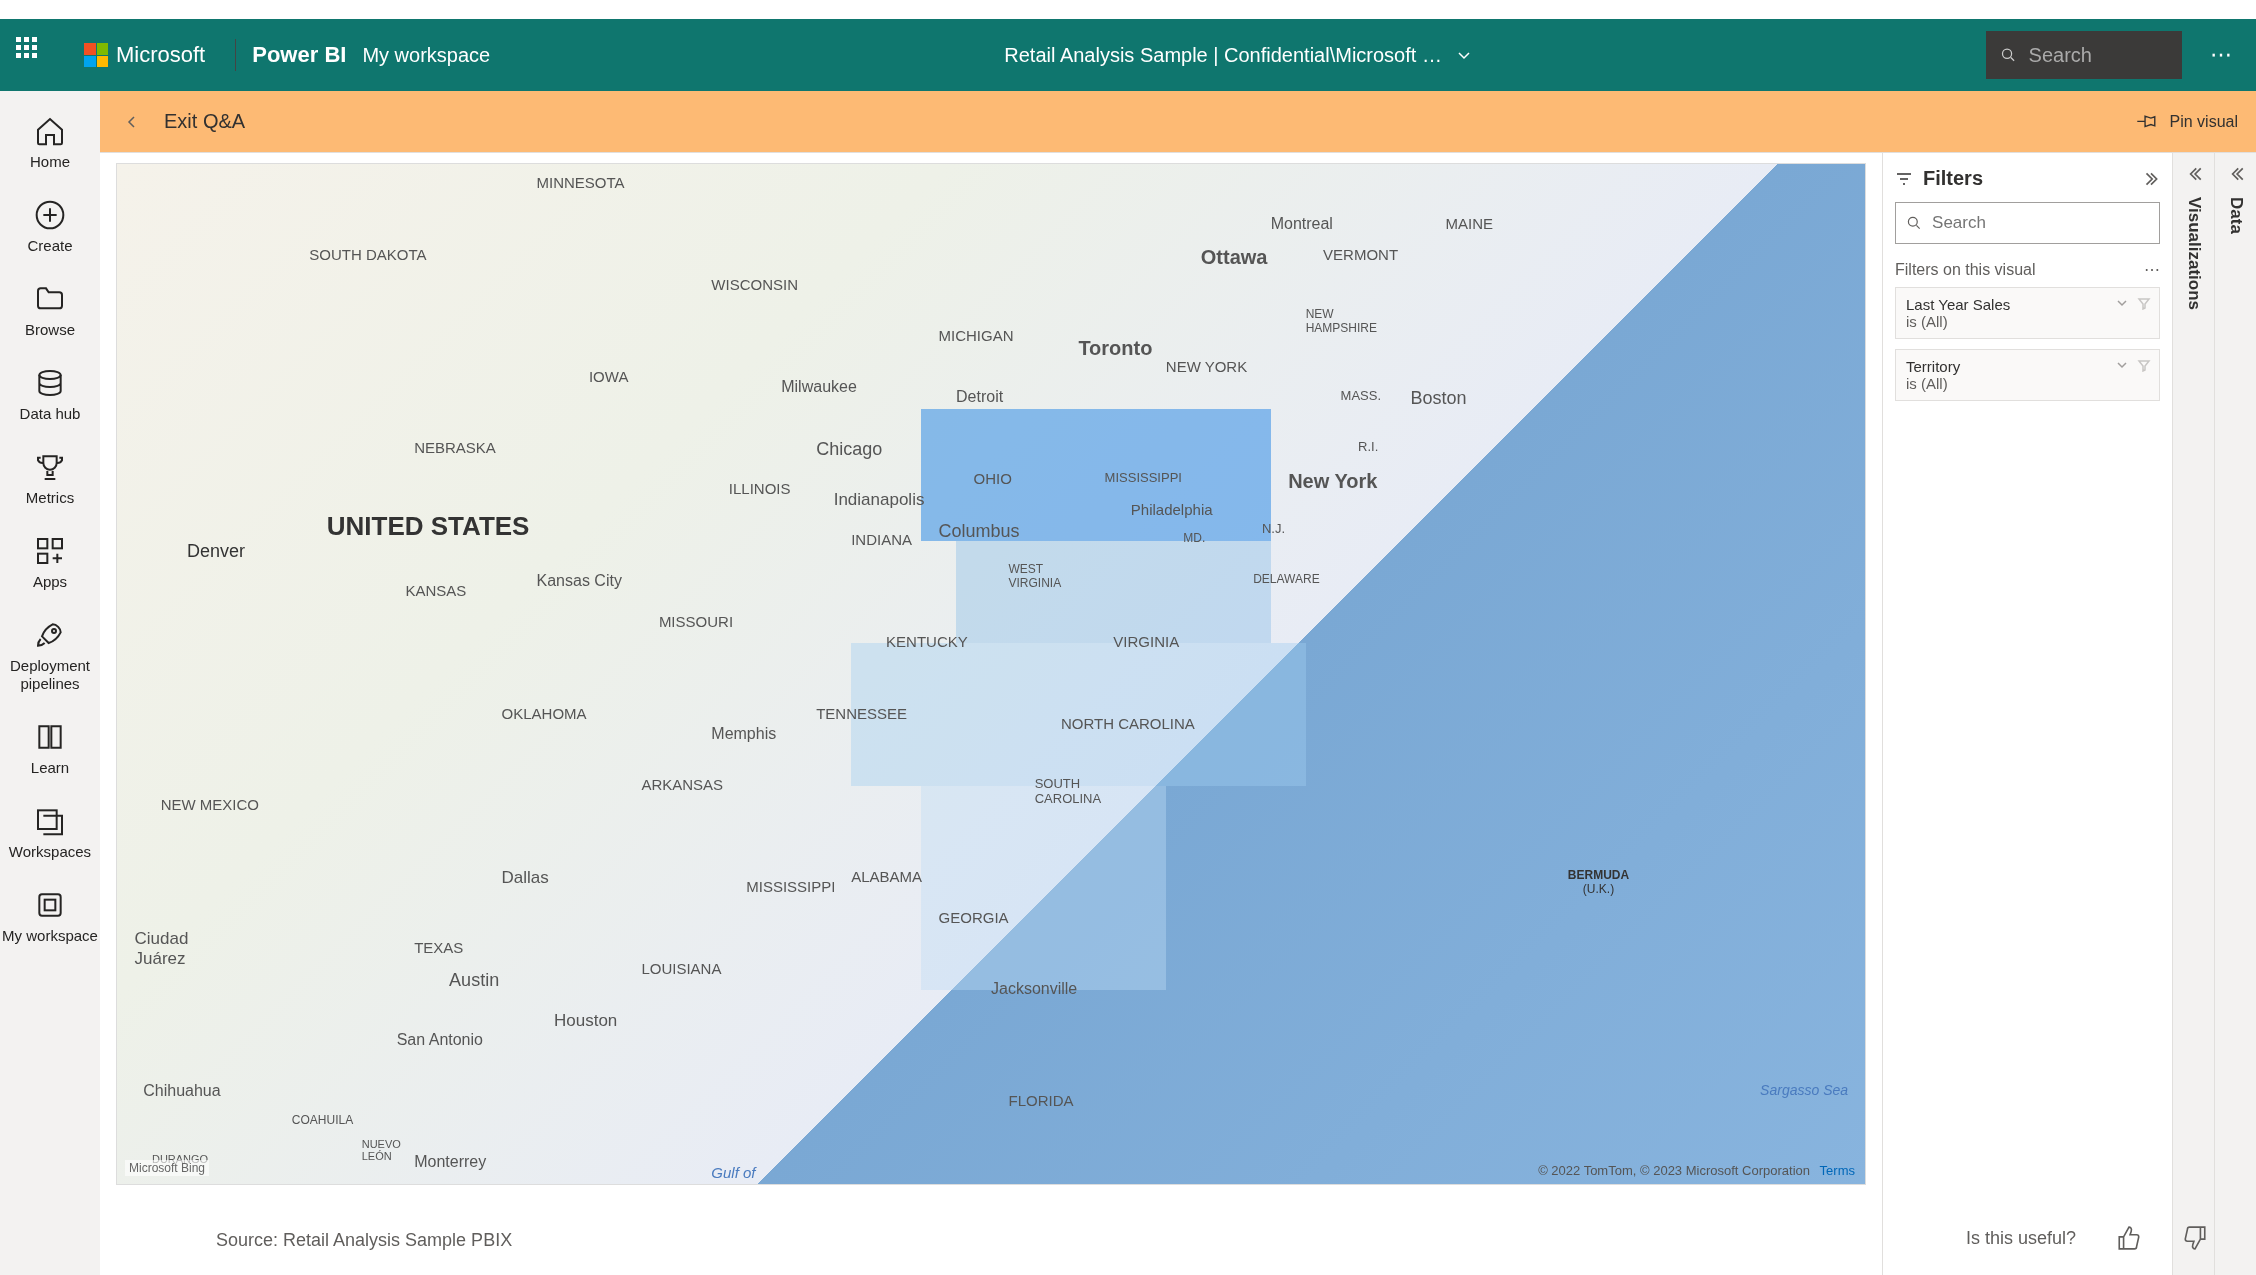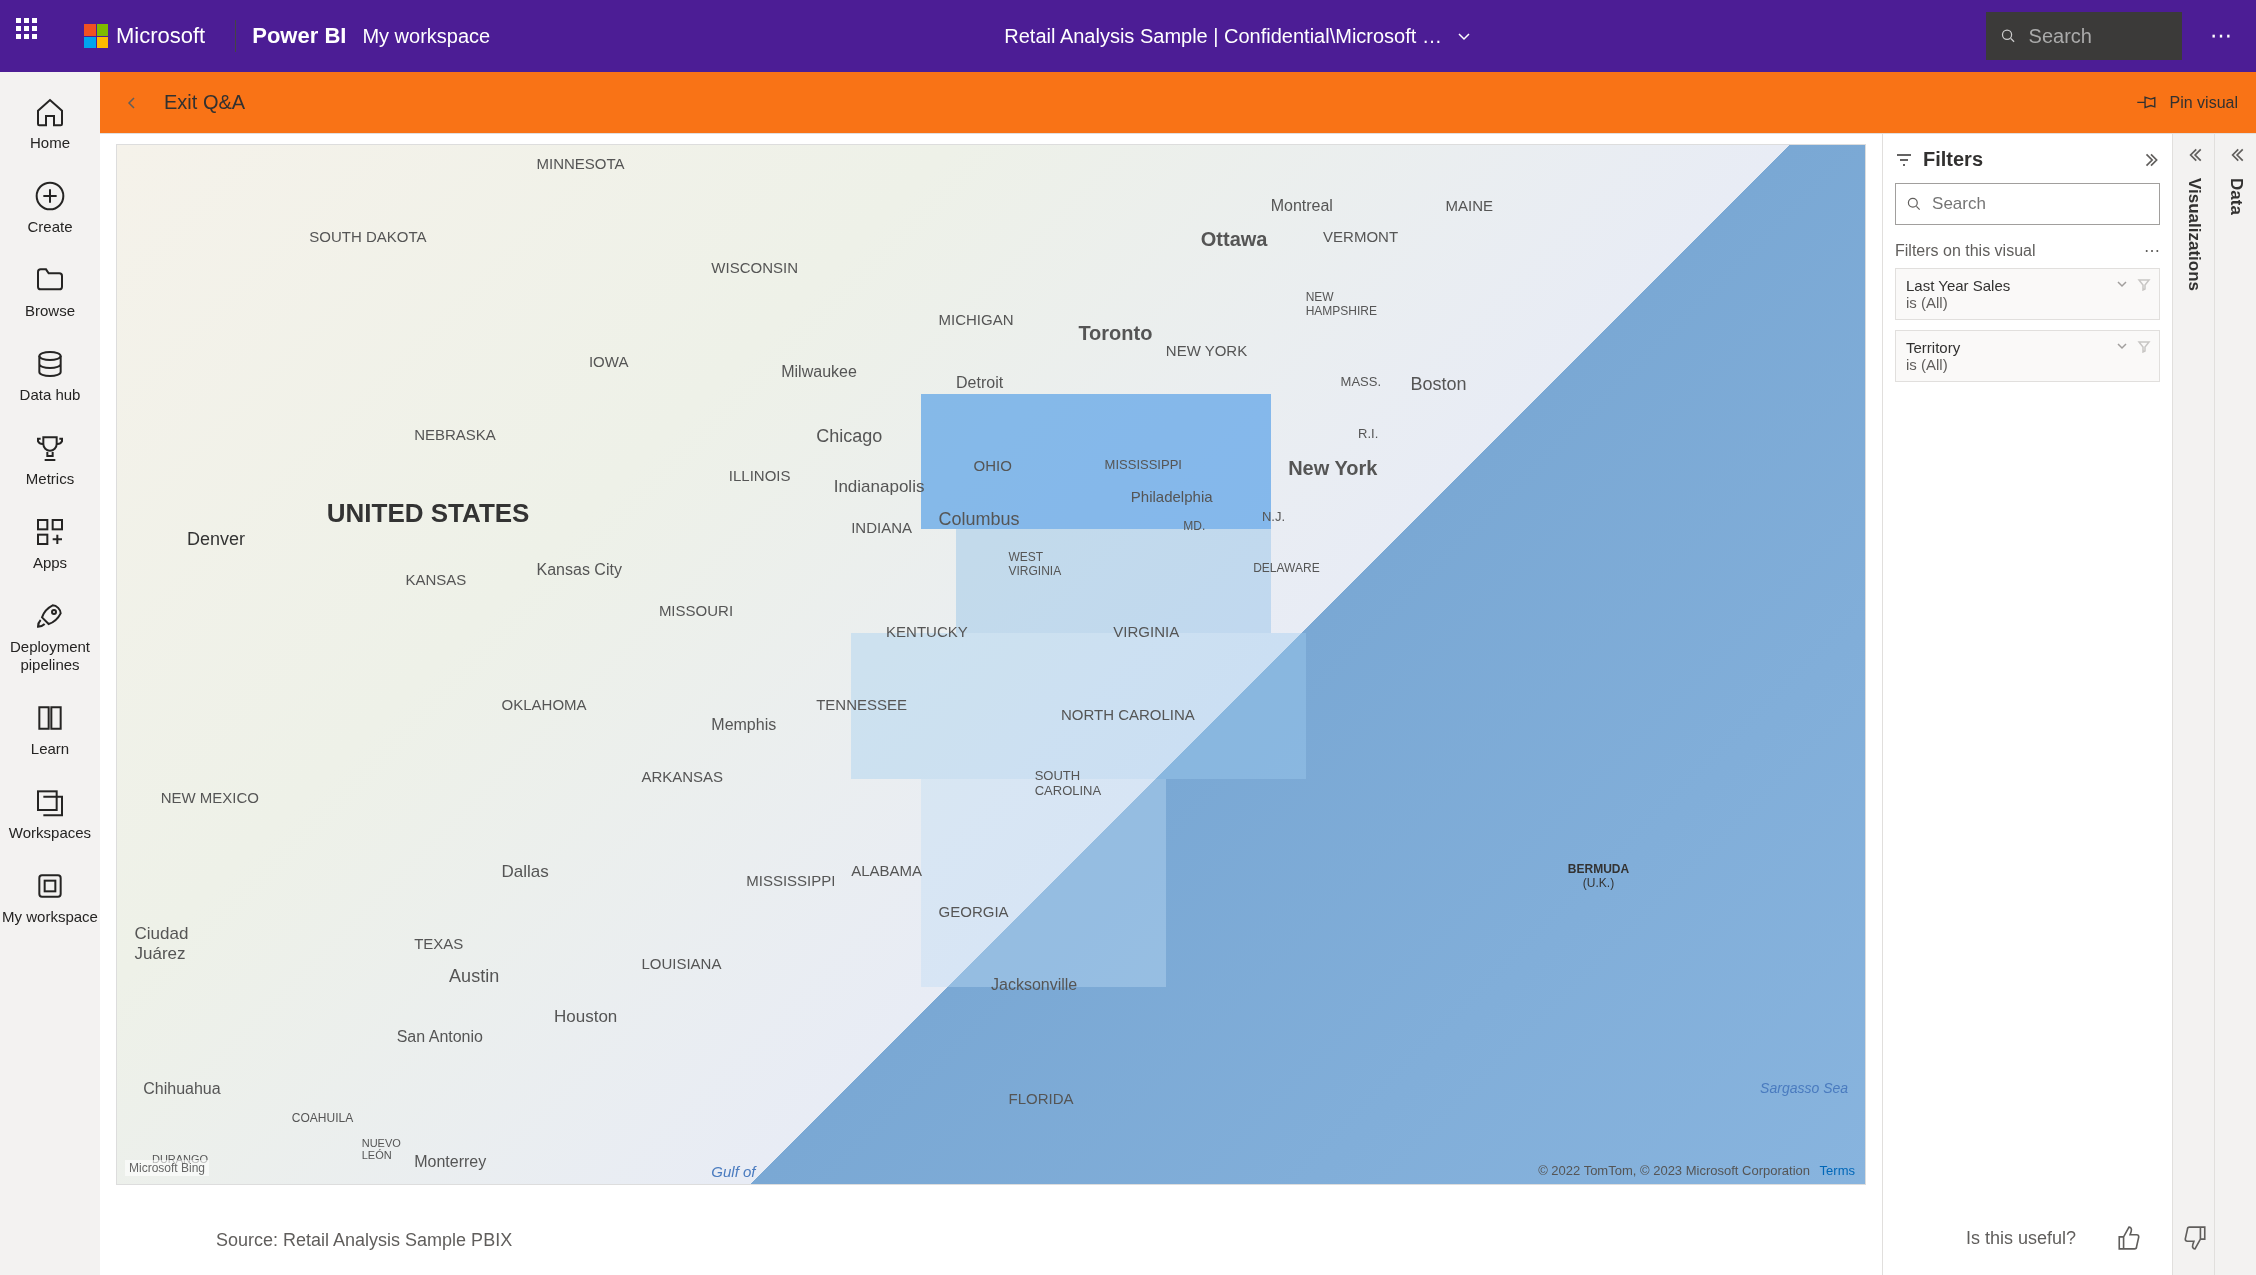--- a/index.html
+++ b/index.html
@@ -1,19 +1,19 @@
 <!DOCTYPE html>
 <html><head>
 <meta charset="utf-8">
 <style>
 * { margin: 0; padding: 0; box-sizing: border-box; font-family: "Segoe UI", -apple-system, sans-serif; }
 body { width: 2256px; height: 1275px; background: #fff; overflow: hidden; display: flex; flex-direction: column; }
 
 
-.header { height: 72px; background: #4c1d95; display: flex; align-items: center; color: #fff; padding: 0 16px; }
+.header { height: 72px; background: #0f766e; display: flex; align-items: center; color: #fff; padding: 0 16px; margin-top: 19px; }
 .waffle { width: 36px; height: 36px; display: grid; grid-template-columns: repeat(3, 5px); grid-template-rows: repeat(3, 5px); gap: 3px; margin-right: 32px; cursor: pointer; }
 .waffle span { background: #fff; }
 .ms-logo { display: flex; align-items: center; gap: 8px; font-size: 22px; margin-right: 14px; }
 .ms-logo-icon { width: 24px; height: 24px; display: grid; grid-template-columns: 1fr 1fr; grid-template-rows: 1fr 1fr; gap: 1px; }
 .ms-logo-icon span:nth-child(1){background:#f25022;} .ms-logo-icon span:nth-child(2){background:#7fba00;}
 .ms-logo-icon span:nth-child(3){background:#00a4ef;} .ms-logo-icon span:nth-child(4){background:#ffb900;}
 .divider-v { width: 1px; height: 32px; background: #444; margin: 0 16px; }
 .brand { font-size: 22px; font-weight: 600; }
 .workspace-name { font-size: 20px; margin-left: 16px; color: #fff; }
 .header-center { flex: 1; display: flex; justify-content: center; align-items: center; gap: 14px; font-size: 20px; }
@@ -28,21 +28,21 @@
 .body { flex: 1; display: flex; }
 
 
 .nav-rail { width: 100px; background: #f3f2f1; display: flex; flex-direction: column; align-items: center; padding-top: 10px; }
 .nav-item { width: 100%; display: flex; flex-direction: column; align-items: center; padding: 14px 0; cursor: pointer; }
 .nav-item svg, .nav-item .icon-box { width: 32px; height: 32px; color: #252423; }
 .nav-item span.label { font-size: 15px; color: #252423; margin-top: 6px; text-align: center; line-height: 1.2; }
 
 
 .main { flex: 1; display: flex; flex-direction: column; background: #fff; }
-.subheader { height: 62px; border-bottom: 1px solid #e1dfdd; display: flex; align-items: center; padding: 0 18px; background:#f97316; }
+.subheader { height: 62px; border-bottom: 1px solid #e1dfdd; display: flex; align-items: center; padding: 0 18px; background:#fdba74; }
 .back-btn { width: 28px; height: 28px; display: flex; align-items: center; justify-content: center; cursor: pointer; margin-right: 18px; color:#605e5c; }
 .exit-label { font-size: 20px; color: #323130; }
 .subheader-right { margin-left: auto; display: flex; align-items: center; gap: 12px; cursor: pointer; color:#323130; }
 .pin-icon { width: 22px; height: 22px; }
 
 .qna-row { padding: 12px 16px; }
 .qna-input { width: 100%; height: 44px; border: 1px solid #a19f9d; display: flex; align-items: center; padding: 0 12px; gap: 10px; background:#fff; }
 .qna-input .chat-icon { width: 20px; height: 20px; color:#605e5c; }
 .qna-text { font-size: 19px; color: #323130; }
 .qna-text .u { border-bottom: 1px solid #0078d4; color:#0078d4; padding-bottom:1px; }

